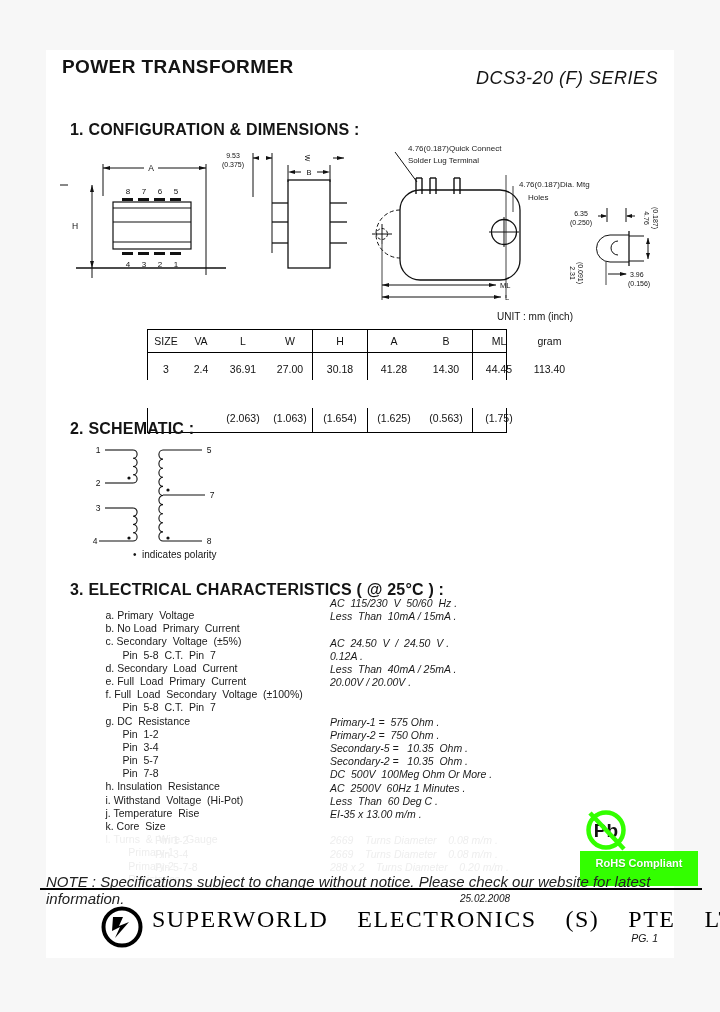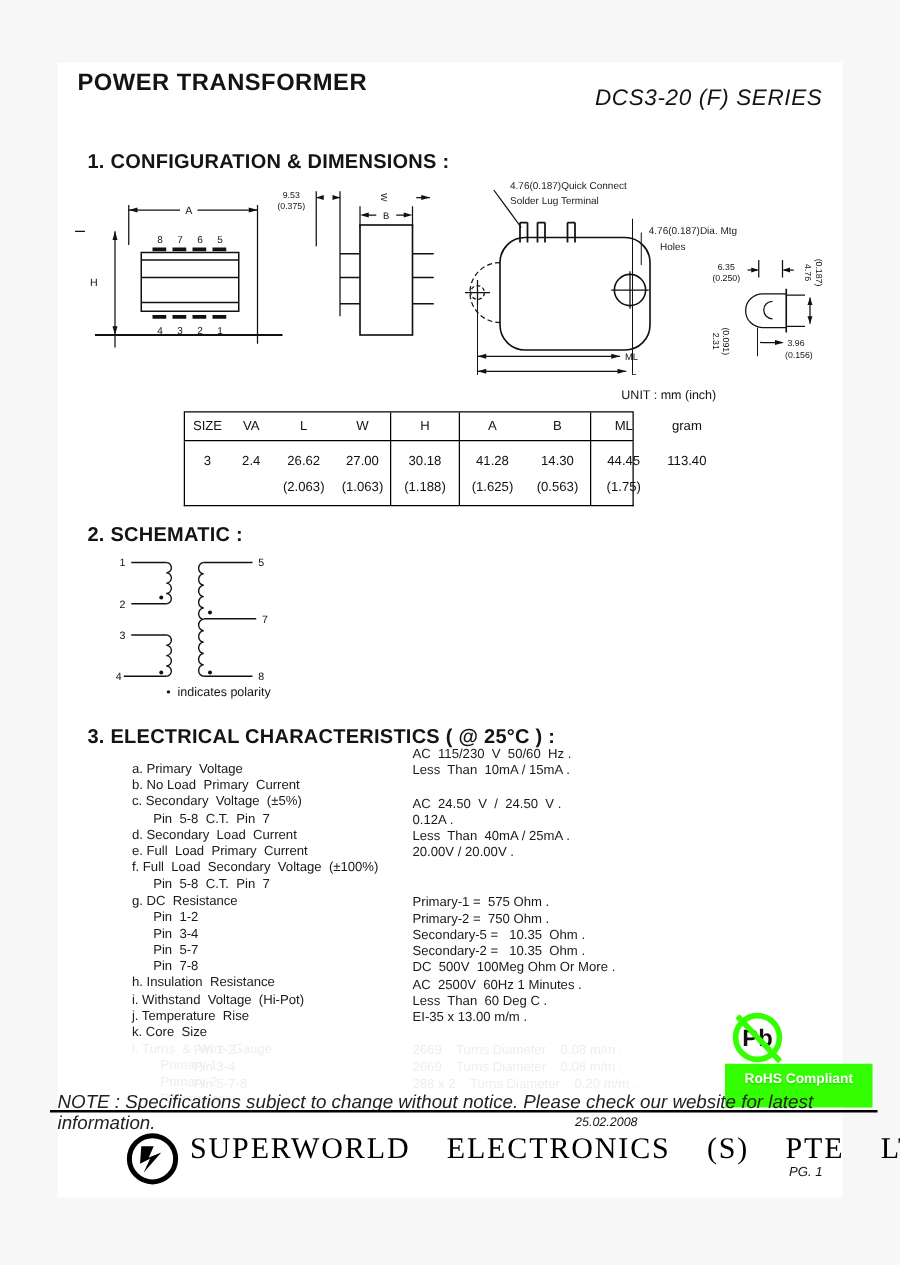--- a/index.html
+++ b/index.html
@@ -12,31 +12,31 @@
   .sech{font-weight:bold;font-size:16px;letter-spacing:.2px;}
   .dimtxt{font-size:8px;color:#222;white-space:pre;}
   .unit{left:420px;top:311px;width:153px;text-align:right;font-size:10px;}
   
   .tgrid{left:147px;top:329px;width:360px;font-size:10.5px;color:#111;}
   .trow{display:grid;grid-template-columns:36px 34px 50px 45px 55px 52px 53px 52px 49px;
         border-left:1.4px solid #000;border-right:1.4px solid #000;box-sizing:border-box;}
   .thead{border-top:1.4px solid #000;border-bottom:1px solid #000;height:24px;line-height:23px;}
   .tmm{height:27px;line-height:13px;}
   .tmm .tcell{padding-top:10px;}
-  .tin{height:25px;line-height:13px;border-bottom:1.4px solid #000;}
+  .tin{height:25px;line-height:13px;border-bottom:1.4px solid #000;margin-top:28px;}
   .tin .tcell{padding-top:4px;}
   .tcell{text-align:center;}
   .trow .tcell:nth-child(4),.trow .tcell:nth-child(5),.trow .tcell:nth-child(7){border-right:1px solid #000;}
   
   .elist{left:88px;top:597px;width:580px;font-size:10.5px;color:#1a1a1a;}
   .erow{position:relative;height:13.2px;white-space:pre;}
   .erow.ind .lbl{padding-left:17px;}
   .ind2{padding-left:17px;}
   .pin{position:absolute;left:67px;top:0;}
-  .val{position:absolute;left:242px;top:0;}
+  .val{position:absolute;left:242px;top:0;font-style:italic;}
   .faintlist{color:#eeeeee;}
   
   .note{left:46px;top:873px;font-size:15px;font-style:italic;color:#222;}
   .rule{left:40px;top:888px;width:662px;height:2px;background:#000;}
   .date{left:460px;top:893px;width:198px;font-size:10px;font-style:italic;}
   .company{left:152px;top:906px;font-family:"Liberation Serif",serif;font-size:24px;
            letter-spacing:1.5px;word-spacing:7px;color:#000;white-space:pre;}
   .pg{left:598px;top:932px;width:60px;text-align:right;font-size:10.5px;font-style:italic;}
   .rohs{left:580px;top:851px;width:118px;height:35px;background:var(--green,#33ff00);
         color:#fff;font-weight:bold;font-size:11px;line-height:25px;text-align:center;
@@ -220,35 +220,35 @@
       <div class="tcell">H</div>
       <div class="tcell">A</div>
       <div class="tcell">B</div>
       <div class="tcell">ML</div>
       <div class="tcell">gram</div>
     </div>
   <div class="trow tmm">
 
   <div class="tcell">3</div>
       <div class="tcell">2.4</div>
-      <div class="tcell">26.62</div>
+      <div class="tcell">36.91</div>
       <div class="tcell">27.00</div>
       <div class="tcell">30.18</div>
       <div class="tcell">41.28</div>
       <div class="tcell">14.30</div>
       <div class="tcell">44.45</div>
       <div class="tcell">113.40</div>
     </div>
   <div class="trow tin">
 
   <div class="tcell"></div>
       <div class="tcell"></div>
       <div class="tcell">(2.063)</div>
       <div class="tcell">(1.063)</div>
-      <div class="tcell">(1.188)</div>
+      <div class="tcell">(1.654)</div>
       <div class="tcell">(1.625)</div>
       <div class="tcell">(0.563)</div>
       <div class="tcell">(1.75)</div>
       <div class="tcell"></div>
     </div>
 </div>
 
 <div class="abs sech" style="left:70px;top:420px">2. SCHEMATIC :</div>
 
 <svg class="abs" style="left:85px;top:438px" width="190" height="126" viewBox="0 0 190 126">

